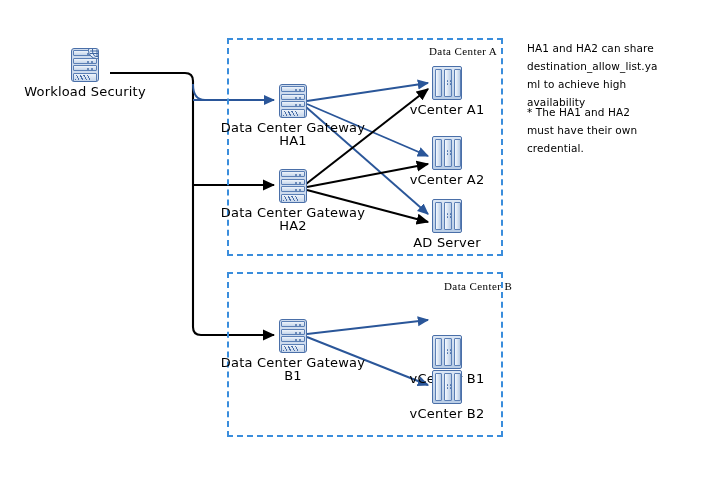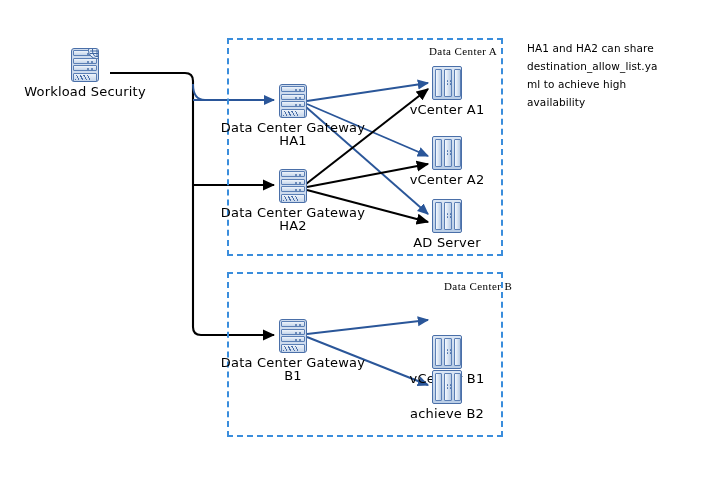--- a/index.html
+++ b/index.html
@@ -321,21 +321,24 @@
   <div class="node" style="left:432px;top:370px;width:30px;height:34px;">
     <div class="rack">
       <div class="panel p1"></div>
         <div class="panel p2"></div>
         <div class="panel p3"></div>
       <span class="dot d1"></span>
         <span class="dot d2"></span>
       <span class="dot d3"></span>
         <span class="dot d4"></span>
     </div>
-    <div class="node-label" style="top:38px;">achieve B2</div>
+    <div class="node-label" style="top:38px;">vCenter B2</div>
   </div>
 
   <div class="note" style="left:527px;top:39px;width:160px;">HA1 and HA2 can share
 destination_allow_list.ya
 ml to achieve high
 availability</div>
+  <div class="note" style="left:527px;top:103px;width:160px;">* The HA1 and HA2
+must have their own
+credential.</div>
 
 </div>
 
 </body></html>

